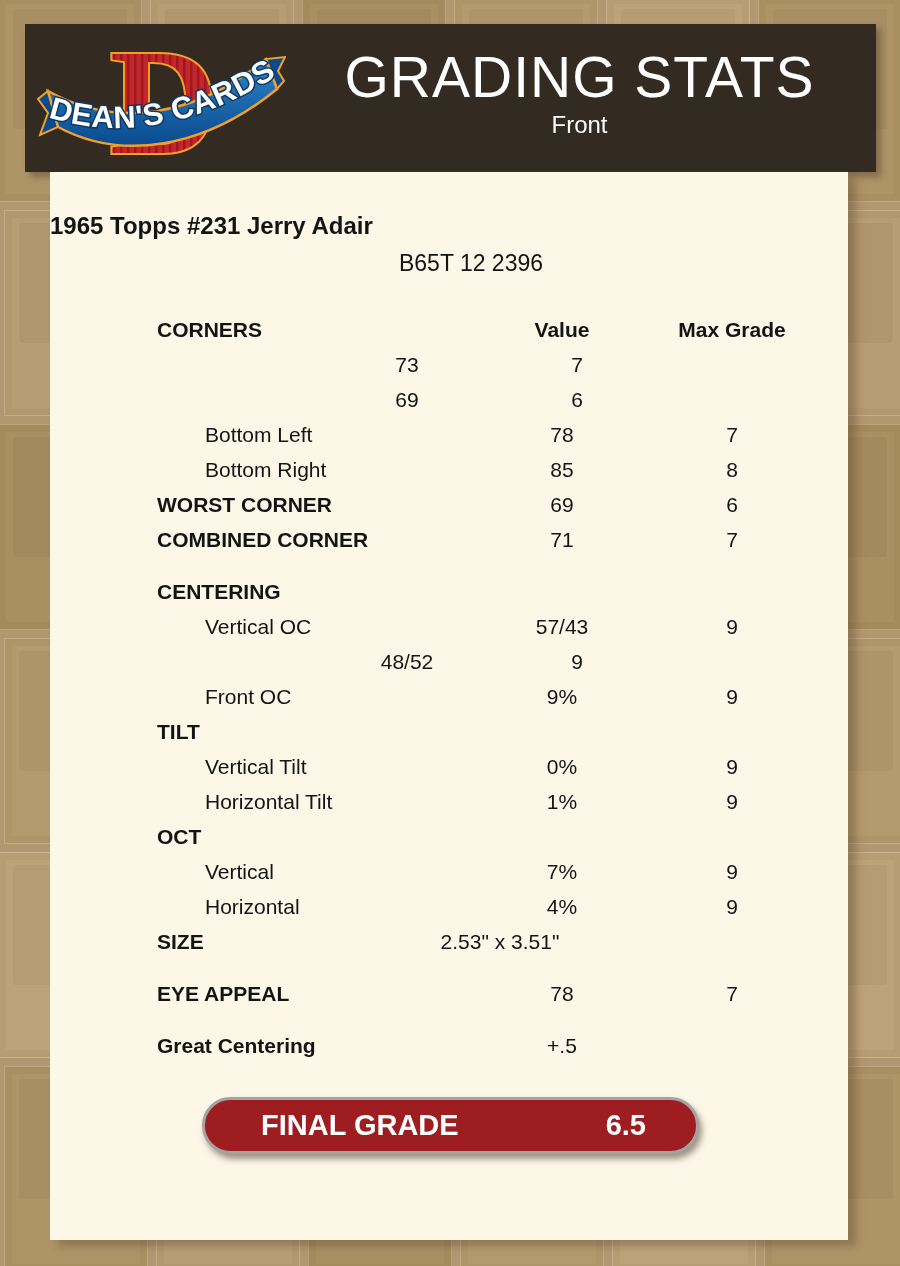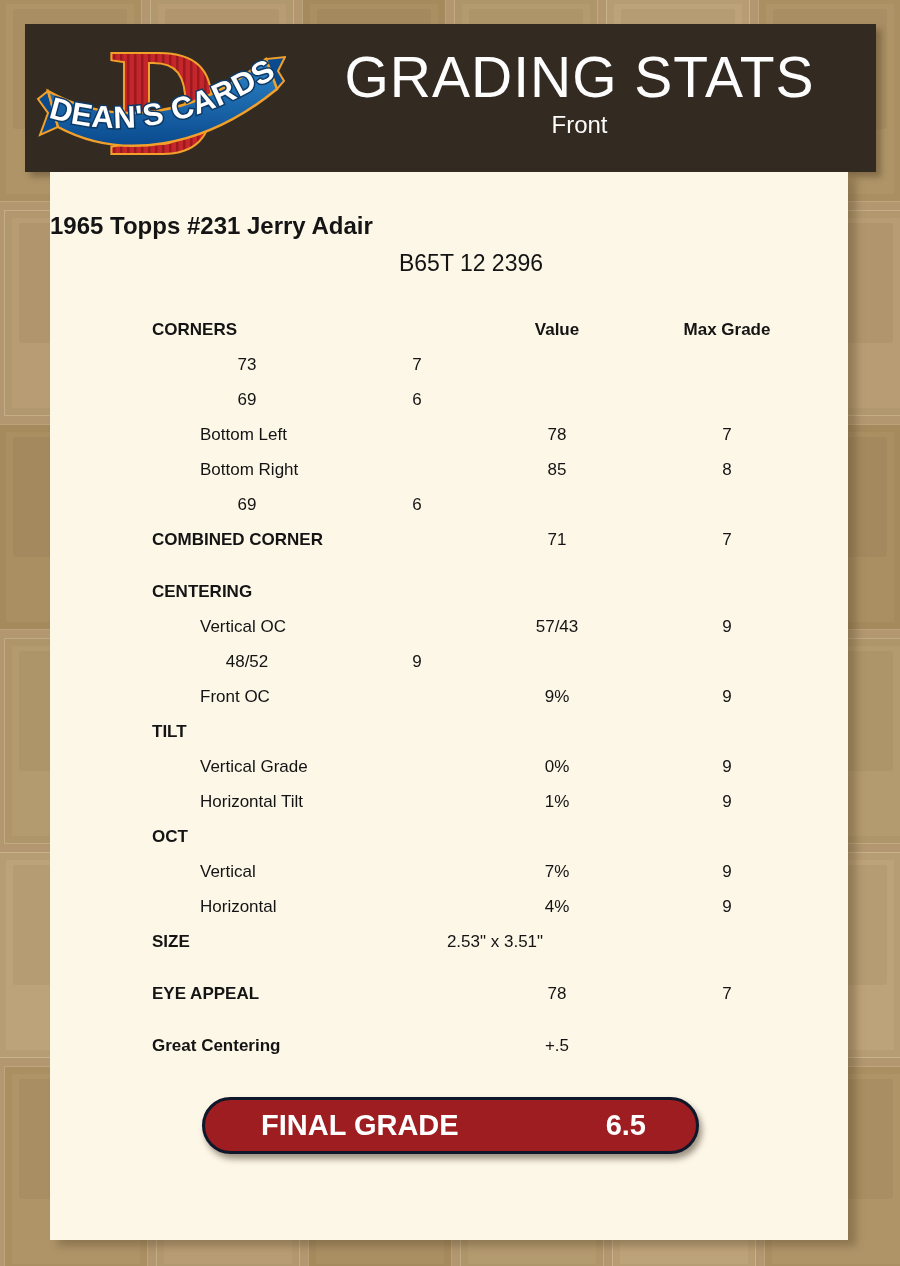--- a/index.html
+++ b/index.html
@@ -35,33 +35,33 @@
   .header-title{font-size:57px;letter-spacing:1px;line-height:52px;}
   .header-subtitle{font-size:24px;line-height:40px;margin-top:2px;}
   .panel{
     position:absolute;left:50px;top:172px;width:798px;height:1068px;
     background:var(--panel-bg);
     box-shadow:8px 6px 8px rgba(90,72,45,.40);
   }
   .card-title{margin-top:40px;font-size:24px;font-weight:bold;line-height:28px;}
   .card-code{margin-top:8px;text-align:center;font-size:23px;line-height:30px;margin-left:44px;}
   .grading-table{margin:34px 0 0 102px;width:660px;}
-  .row{display:flex;height:35px;line-height:35px;font-size:17px;}
+  .row{display:flex;height:35px;line-height:35px;font-size:21px;justify-content:center;}
   .row.gap{height:17px;}
   .cell{display:block;white-space:nowrap;}
   .cell.label{width:310px;}
   .cell.value{width:190px;text-align:center;}
   .cell.max{width:150px;text-align:center;}
   .row.sub .cell.label{padding-left:48px;}
   .row.head .cell, .row.section .cell.label{font-weight:bold;}
   .row.size .cell.value{position:relative;left:-62px;}
   .final-grade{
     position:absolute;left:152px;top:925px;width:497px;height:57px;
     background:var(--accent-red);
-    border:3px solid #0f172a;border-radius:29px;
+    border:3px solid #a3a3a3;border-radius:29px;
     box-shadow:3px 5px 6px rgba(105,92,74,.65);
     display:flex;align-items:center;justify-content:space-between;
     padding:0 50px 0 56px;color:#fff;font-weight:bold;font-size:29px;
   }
 </style>
 </head>
 <body>
 
 <div class="collage">
     <div class="bg-card" style="left: -2px; top: -4px; background: rgb(175, 148, 104);">
@@ -224,20 +224,21 @@
         <span class="cell label">Bottom Left</span>
         <span class="cell value">78</span>
         <span class="cell max">7</span>
       </div>
       <div class="row sub">
         <span class="cell label">Bottom Right</span>
         <span class="cell value">85</span>
         <span class="cell max">8</span>
       </div>
       <div class="row section">
+        <span class="cell label">WORST CORNER</span>
         <span class="cell value">69</span>
         <span class="cell max">6</span>
       </div>
       <div class="row section">
         <span class="cell label">COMBINED CORNER</span>
         <span class="cell value">71</span>
         <span class="cell max">7</span>
       </div>
       <div class="row gap"></div>
       <div class="row section">
@@ -258,21 +259,21 @@
         <span class="cell label">Front OC</span>
         <span class="cell value">9%</span>
         <span class="cell max">9</span>
       </div>
       <div class="row section">
         <span class="cell label">TILT</span>
         <span class="cell value"></span>
         <span class="cell max"></span>
       </div>
       <div class="row sub">
-        <span class="cell label">Vertical Grade</span>
+        <span class="cell label">Vertical Tilt</span>
         <span class="cell value">0%</span>
         <span class="cell max">9</span>
       </div>
       <div class="row sub">
         <span class="cell label">Horizontal Tilt</span>
         <span class="cell value">1%</span>
         <span class="cell max">9</span>
       </div>
       <div class="row section">
         <span class="cell label">OCT</span>

